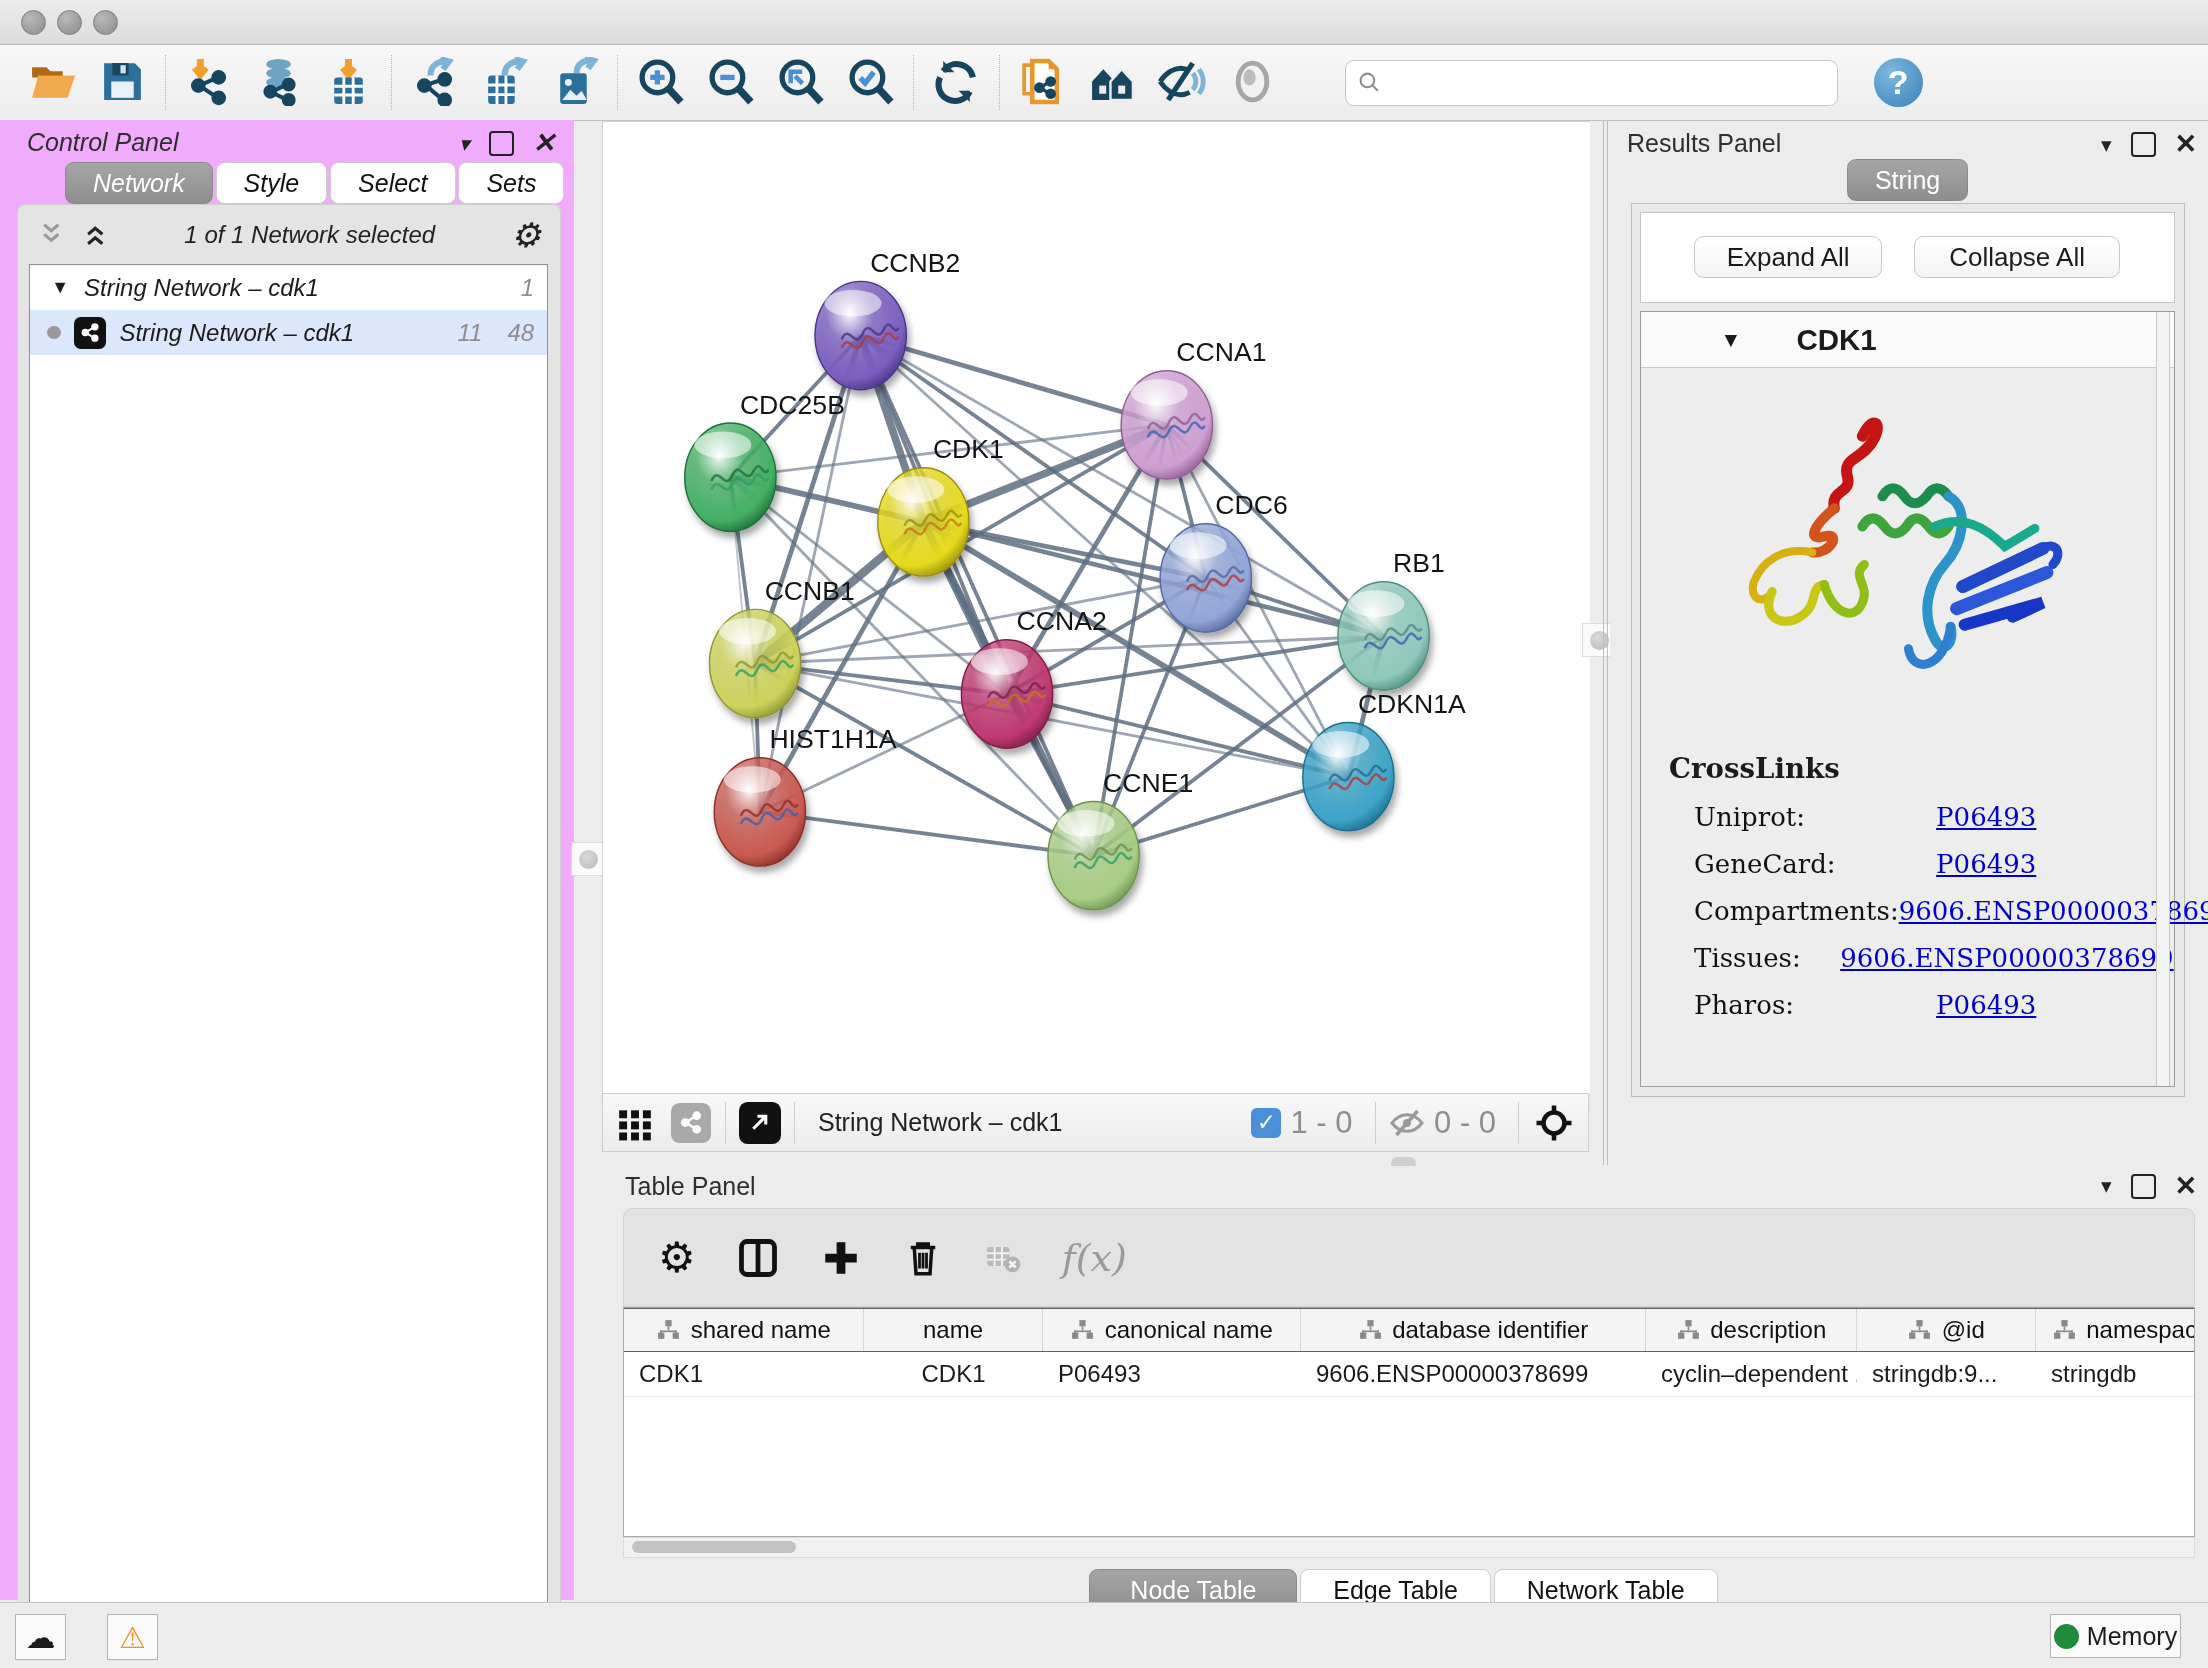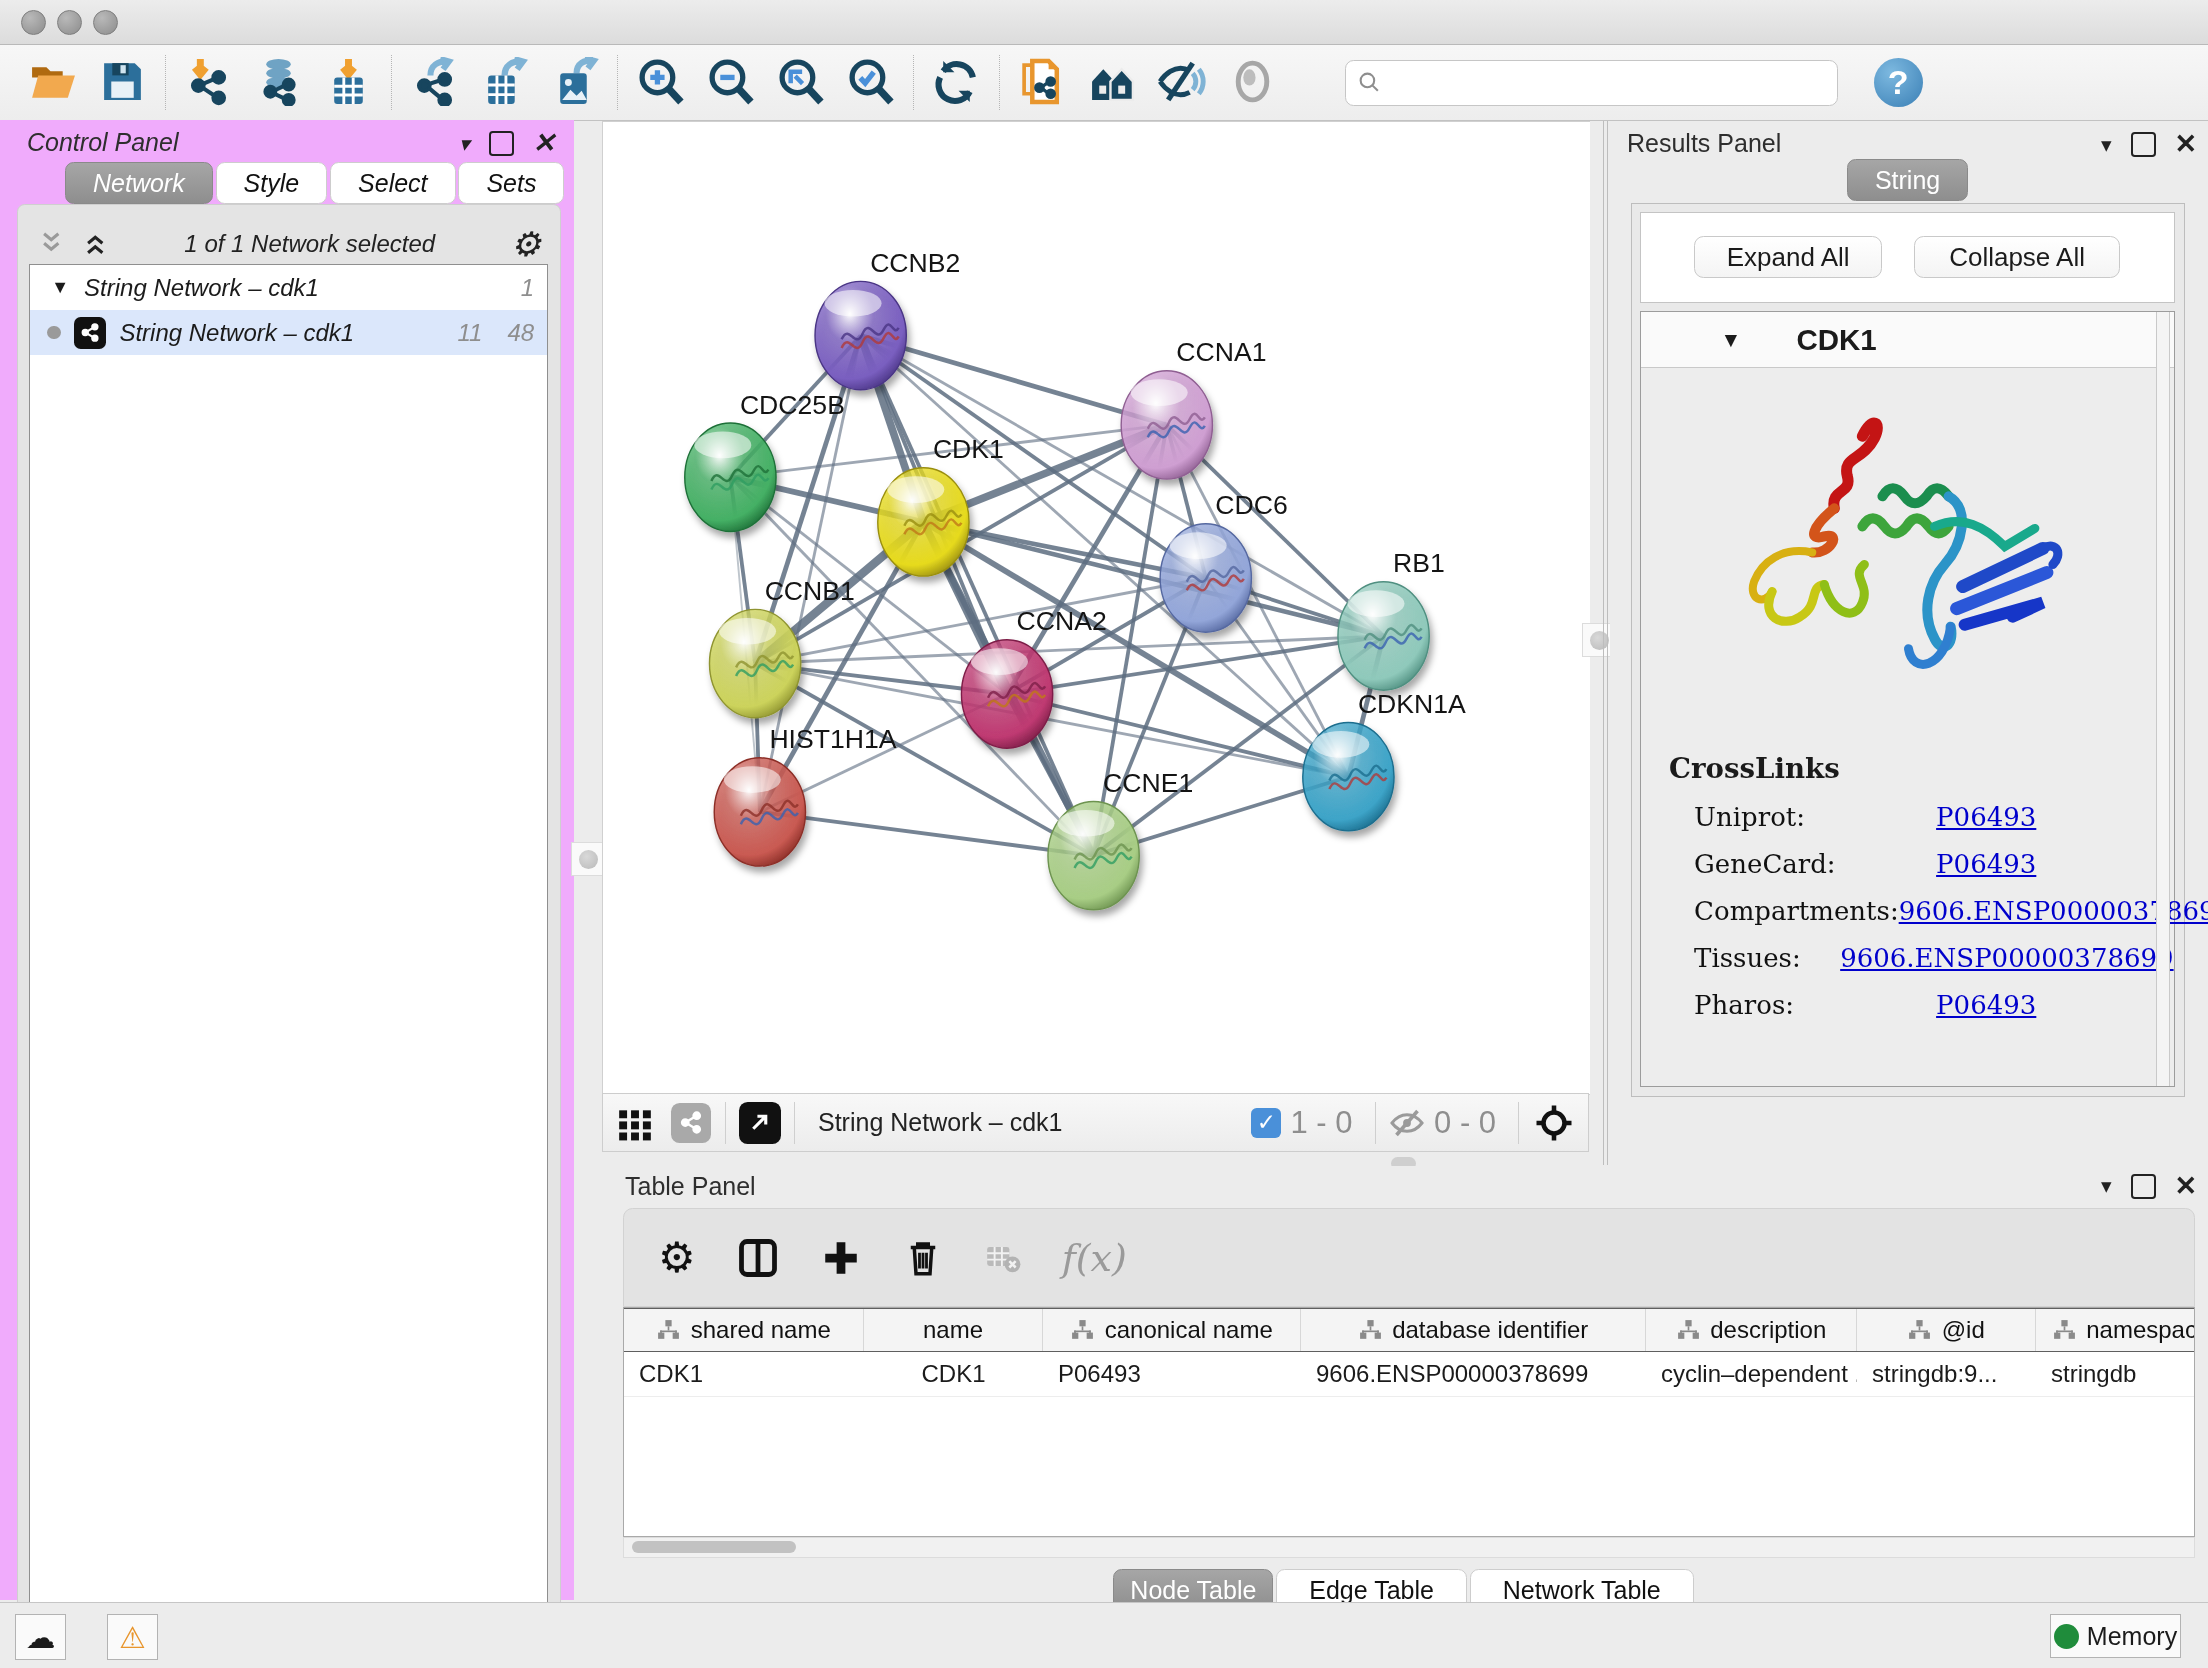--- a/index.html
+++ b/index.html
@@ -32,21 +32,21 @@
   .ph-x{font-size:27px;font-weight:bold;color:#222;line-height:21px;}
   .tab{display:inline-flex;align-items:center;justify-content:center;height:40px;padding:0 27px;
     background:#fff;border:1px solid #cdcdcd;border-radius:8.6px;font-size:25px;color:#111;margin-right:2.9px;}
   .tab.active{background:linear-gradient(#a6a6a6,#8e8e8e);color:#fff;border-color:#8a8a8a;}
   .btn-white{background:linear-gradient(#ffffff,#f4f4f4);border:1px solid #c9c9c9;border-radius:9.5px;
     font-size:26px;display:flex;align-items:center;justify-content:center;}
   
   #control-panel{left:0;top:120px;width:574px;height:1480px;background:#f0abfc;font-style:italic;}
   #cp-tabs{left:65px;top:42px;}
   #cp-body{left:17px;top:84px;width:542px;height:1427px;background:#e4e4e4;border:1px solid #cfcfcf;border-radius:7.6px;}
-  #cp-toolstrip{left:0;top:0;width:100%;height:59px;display:flex;align-items:center;padding:0 19px;box-sizing:border-box;margin-top:9px;}
+  #cp-toolstrip{left:0;top:0;width:100%;height:59px;display:flex;align-items:center;padding:0 19px;box-sizing:border-box;}
   #cp-status{flex:1;text-align:center;font-size:24px;color:#222;}
   #net-list{left:11.4px;top:59px;width:517px;height:1354px;background:#fff;border:1px solid #8f8f8f;}
   .net-row{height:45px;display:flex;align-items:center;font-size:24px;padding:0 13.3px;}
   .net-row .cnt{margin-left:auto;color:#8e8e8e;}
   .net-row.sel{background:#dbe7fb;}
   .net-dot{width:13.3px;height:13.3px;border-radius:50%;background:#9a9a9a;margin:0 13.3px 0 3.8px;}
   .net-ic{width:32px;height:32px;background:#111;border-radius:6.7px;display:flex;align-items:center;justify-content:center;margin-right:13.3px;}
   
   .gutter{background:#ececec;}
   .grip{width:32px;height:32px;background:#fafafa;border:1px solid #dcdcdc;display:flex;align-items:center;justify-content:center;}
@@ -796,21 +796,21 @@
         <span class="td" style="width:345px">9606.ENSP00000378699</span>
         <span class="td" style="width:211px">cyclin–dependent ...</span>
         <span class="td" style="width:179px">stringdb:9...</span>
         <span class="td" style="width:190px">stringdb</span>
       </div>
     </div>
     <div id="tp-hscroll" class="abs">
       <span id="tp-hthumb" class="abs"></span>
     </div>
     <div id="tp-tabs" class="abs">
-      <span class="tab active" style="padding:0 16px">Node Table</span><span class="tab" style="padding:0 32px">Edge Table</span><span class="tab" style="padding:0 32px">Network Table</span>
+      <span class="tab active" style="padding:0 40px">Node Table</span><span class="tab" style="padding:0 32px">Edge Table</span><span class="tab" style="padding:0 32px">Network Table</span>
     </div>
   </div>
 
   <div id="statusbar" class="abs">
     <span class="sb-btn abs" style="left:15px">
         <span>☁</span>
       </span>
     <span class="sb-btn abs" style="left:107px">
         <span style="color:#e8952c;">⚠</span>
       </span>

